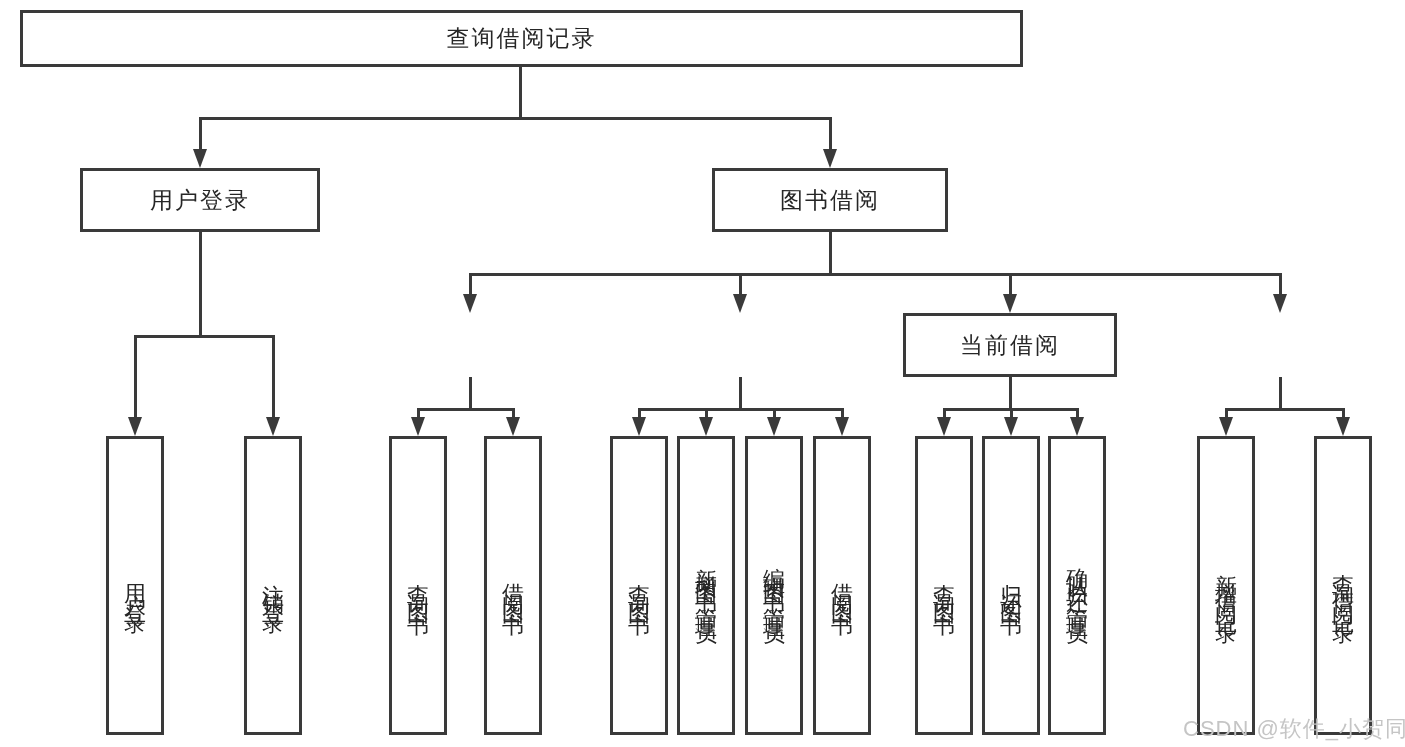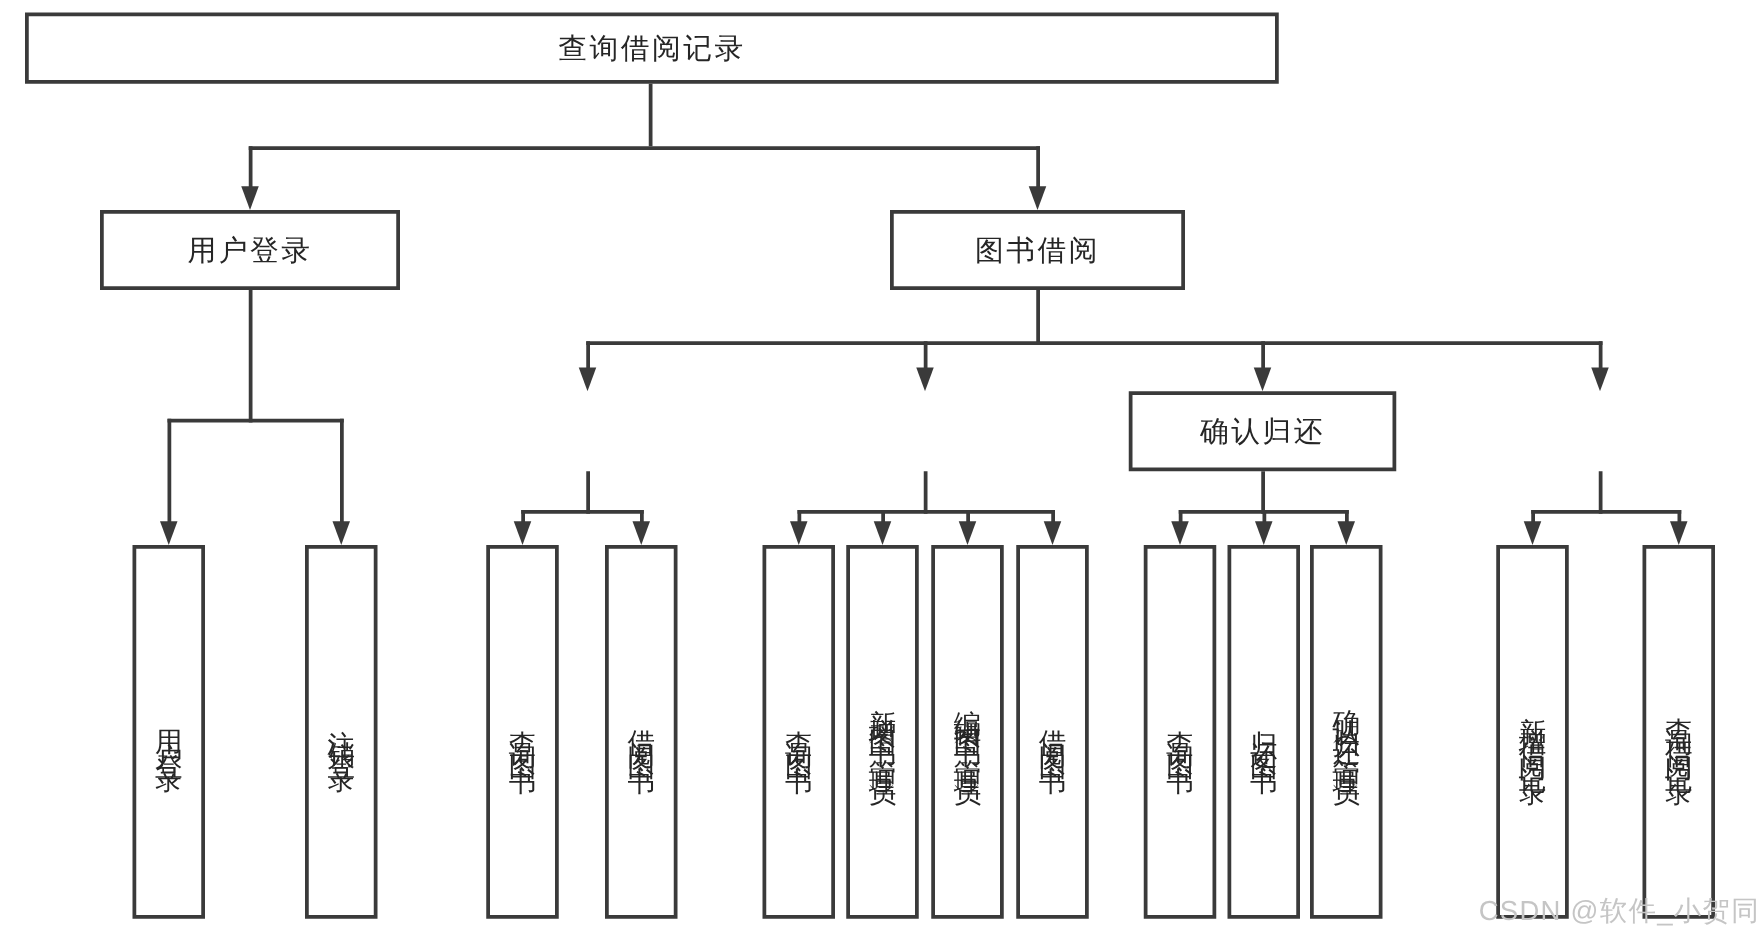--- a/index.html
+++ b/index.html
@@ -92,21 +92,21 @@
   <div class="vline" style="left:469px; top:273px; height:25px;"></div>
   <div class="ah" style="left:463px; top:294px;"></div>
   <div class="vline" style="left:739px; top:273px; height:25px;"></div>
   <div class="ah" style="left:733px; top:294px;"></div>
   <div class="vline" style="left:1009px; top:273px; height:25px;"></div>
   <div class="ah" style="left:1003px; top:294px;"></div>
   <div class="vline" style="left:1279px; top:273px; height:25px;"></div>
   <div class="ah" style="left:1273px; top:294px;"></div>
 
   <div class="box box-h" style="left:903px; top:313px; width:214px; height:64px;">
-    <span>确认归还</span>
+    <span>当前借阅</span>
   </div>
 
   <div class="vline" style="left:469px; top:377px; height:34px;"></div>
   <div class="hline" style="left:417px; top:408px; width:98px;"></div>
   <div class="vline" style="left:417px; top:408px; height:12px;"></div>
   <div class="ah" style="left:411px; top:417px;"></div>
   <div class="vline" style="left:512px; top:408px; height:12px;"></div>
   <div class="ah" style="left:506px; top:417px;"></div>
 
   <div class="vline" style="left:739px; top:377px; height:34px;"></div>

